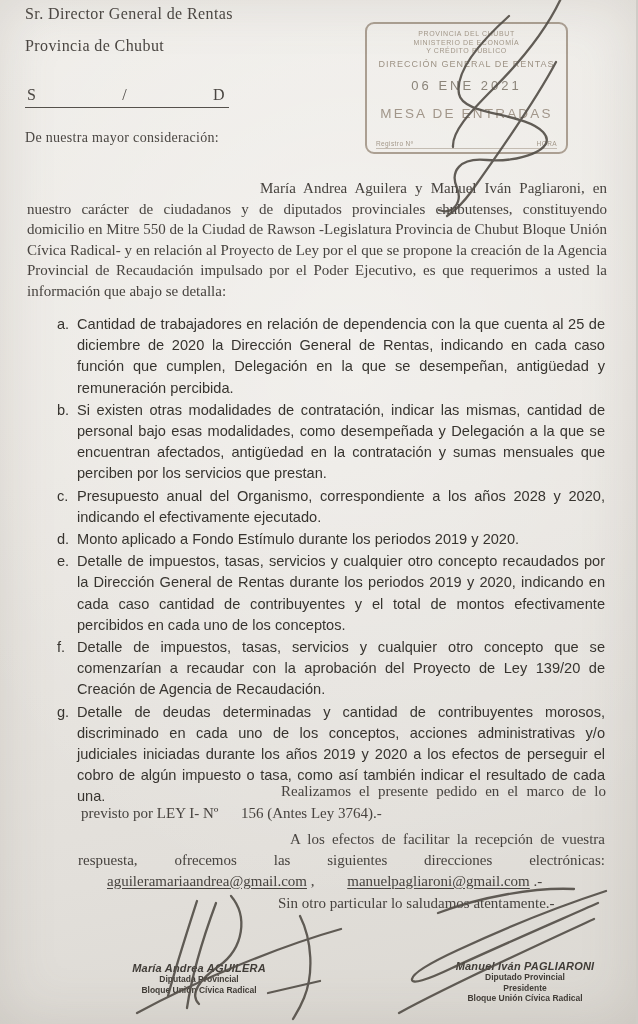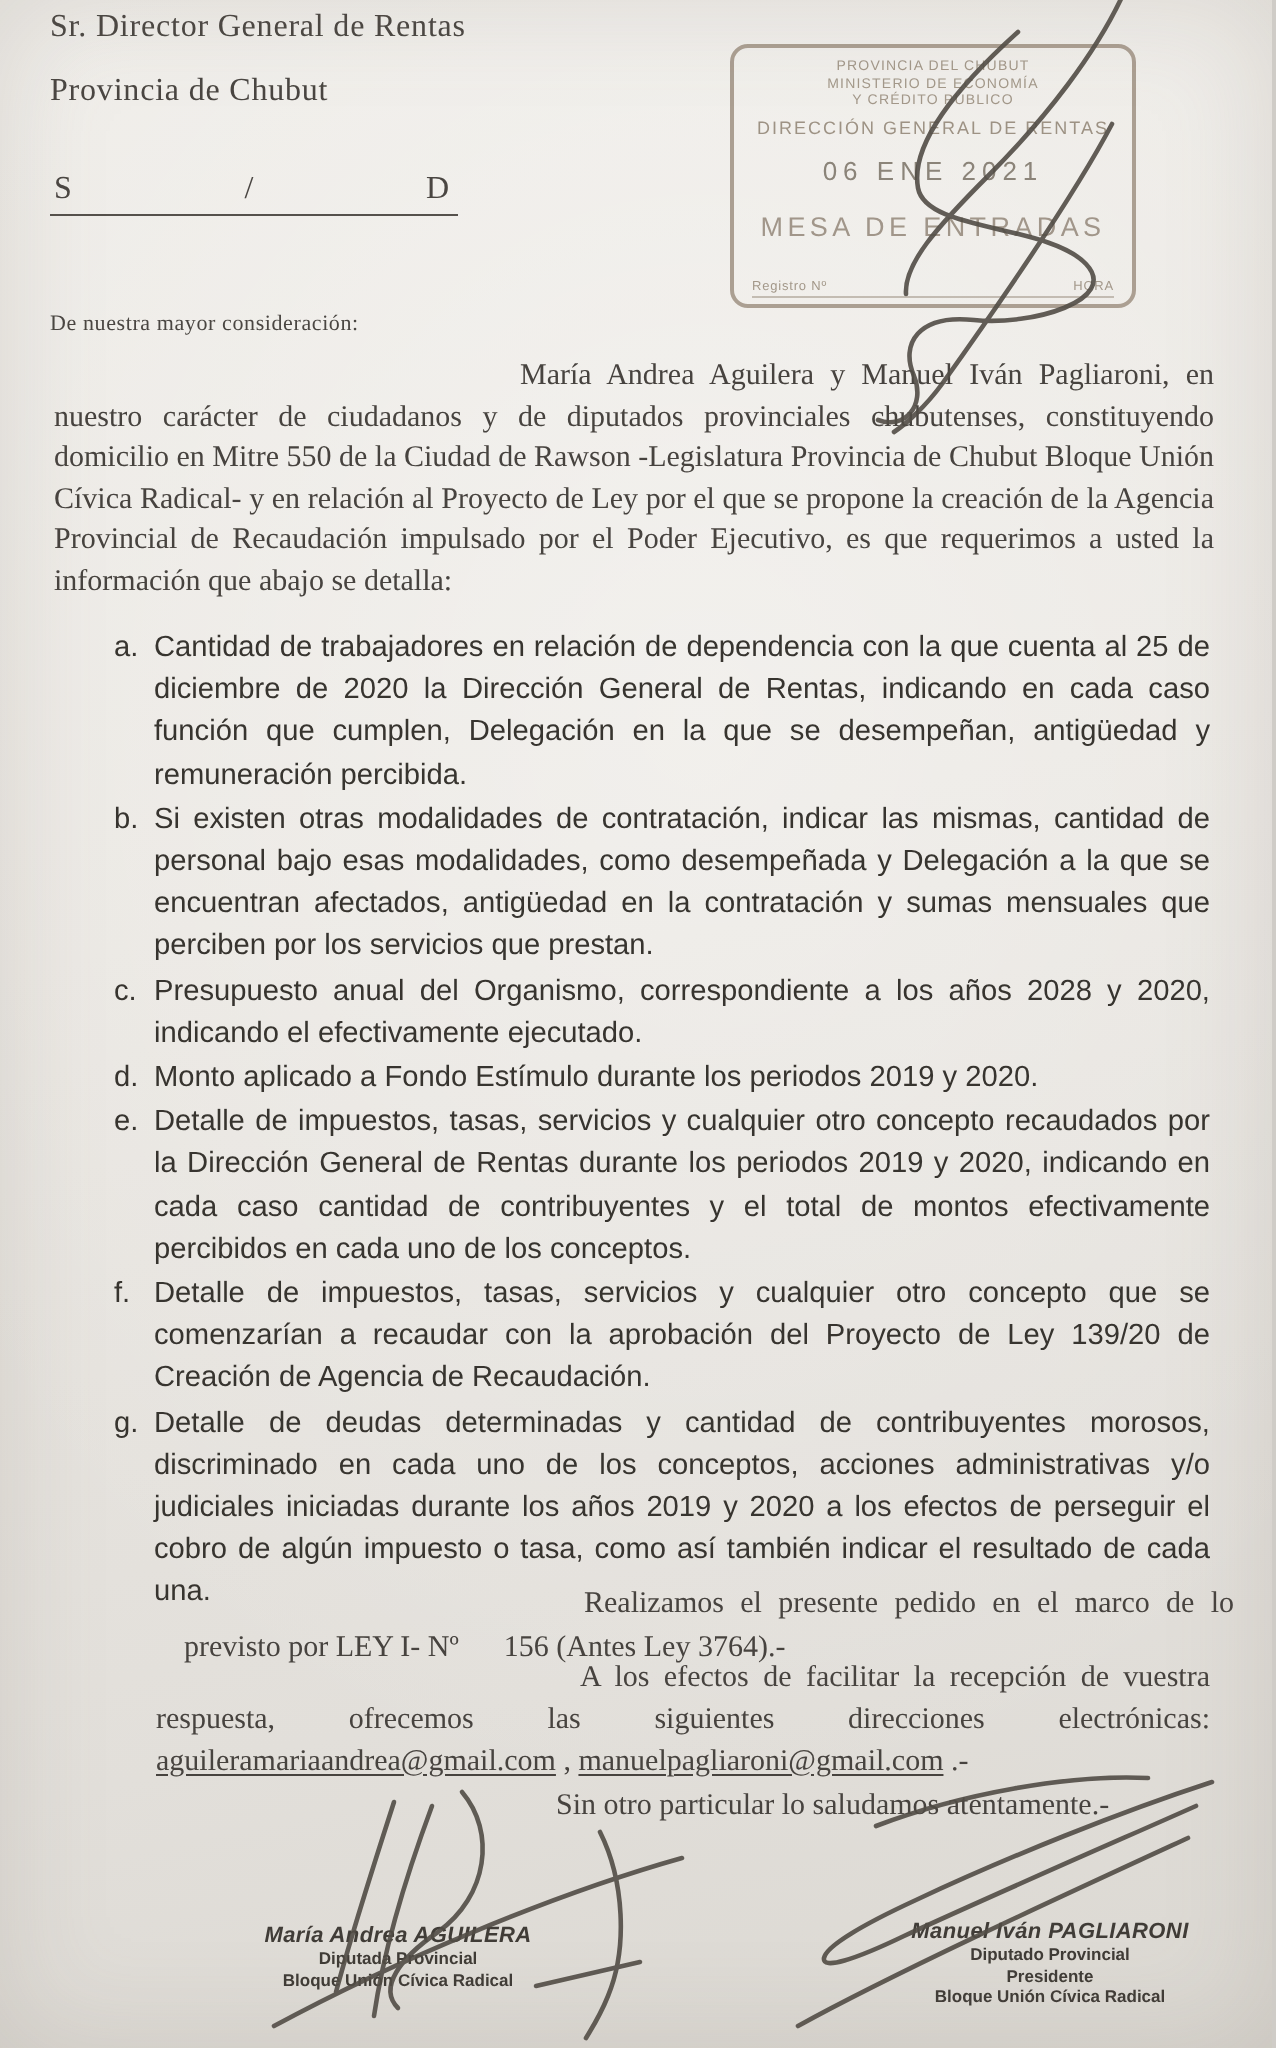--- a/index.html
+++ b/index.html
@@ -28,34 +28,34 @@
   .stamp .s-org   { margin-top:3px; font-size:9px; letter-spacing:1px; line-height:11px; color:#9d9284; }
   .stamp .s-date  { margin-top:8px; font-size:13px; letter-spacing:3px; color:#8b8479; }
   .stamp .s-desk  { margin-top:13px; font-size:13.5px; letter-spacing:2.2px; color:#a1968a; }
   .stamp .s-top-pad { padding-top:6px; }
   .stamp .s-bottom { position:absolute; bottom:5px; left:9px; right:9px;
     display:flex; justify-content:space-between; font-size:6.5px; letter-spacing:0.4px; }
   .stamp .s-rule { position:absolute; bottom:3px; left:9px; right:9px;
     border-bottom:1px solid rgba(165,154,140,0.6); }
 
   
-  .salutation { position:absolute; top:156px; left:25px; font-size:11px; letter-spacing:0.3px; color:#4a4642; }
+  .salutation { position:absolute; top:130px; left:25px; font-size:14px; letter-spacing:0.3px; color:#4a4642; }
   .intro { position:absolute; top:178px; left:27px; width:580px;
     font-size:15px; line-height:20.6px; text-align:justify; text-indent:233px; color:#47433f; }
 
   .req-list { position:absolute; top:314px; left:56px; width:549px;
     font-family:"Liberation Sans", sans-serif; font-size:14.6px; line-height:21.2px; color:#37342f; }
   .req-item { position:relative; padding-left:21px; text-align:justify; margin-bottom:1px; }
   .req-item .marker { position:absolute; left:1px; top:0; }
 
   .closing-law { position:absolute; top:780px; left:80px; width:525px;
     font-size:15px; line-height:21.5px; text-align:justify; text-indent:200px; color:#47433f; }
   .closing-contact { position:absolute; top:829px; left:78px; width:527px;
     font-size:15px; line-height:20.8px; text-align:justify; text-indent:212px; color:#47433f; }
-  .closing-contact .email { text-decoration:underline; text-underline-offset:2px; }
+  .closing-contact .email { text-decoration:underline; text-underline-offset:2px;margin-left:29px; }
   .farewell { position:absolute; top:895px; left:278px; font-size:15px; color:#47433f; }
 
   
   .sig-block { position:absolute; text-align:center; font-family:"Liberation Sans", sans-serif; color:#403c37; }
   .sig-block .sig-name { font-size:11px; font-weight:bold; font-style:italic; letter-spacing:0.2px; }
   .sig-block .sig-role { font-size:8.5px; font-weight:bold; line-height:10.5px; }
   .sig-left  { top:962px; left:113px; width:172px; }
   .sig-right { top:960px; left:425px; width:200px; }
 
   .ink-overlay { position:absolute; inset:0; pointer-events:none; }
@@ -116,21 +116,21 @@
     <div class="req-item">
       <span class="marker">f.</span>
       <span>Detalle de impuestos, tasas, servicios y cualquier otro concepto que se comenzarían a recaudar con la aprobación del Proyecto de Ley 139/20 de Creación de Agencia de Recaudación.</span>
     </div>
     <div class="req-item">
       <span class="marker">g.</span>
       <span>Detalle de deudas determinadas y cantidad de contribuyentes morosos, discriminado en cada uno de los conceptos, acciones administrativas y/o judiciales iniciadas durante los años 2019 y 2020 a los efectos de perseguir el cobro de algún impuesto o tasa, como así también indicar el resultado de cada una.</span>
     </div>
   </div>
 
-  <p class="closing-law" style="margin:12px;">Realizamos el presente pedido en el marco de lo previsto por LEY I- Nº&nbsp;&nbsp;&nbsp;&nbsp;&nbsp;&nbsp;156 (Antes Ley 3764).-</p>
+  <p class="closing-law" style="margin:1px;">Realizamos el presente pedido en el marco de lo previsto por LEY I- Nº&nbsp;&nbsp;&nbsp;&nbsp;&nbsp;&nbsp;156 (Antes Ley 3764).-</p>
   <p class="closing-contact" style="margin:0;">
     <span>A los efectos de facilitar la recepción de vuestra respuesta, ofrecemos las siguientes direcciones electrónicas: </span><span class="email">aguileramariaandrea@gmail.com</span><span> , </span><span class="email">manuelpagliaroni@gmail.com</span><span> .-</span>
   </p>
   <div class="farewell">Sin otro particular lo saludamos atentamente.-</div>
 
   <div class="sig-block sig-left">
     <div class="sig-name">María Andrea AGUILERA</div>
     <div class="sig-role">Diputada Provincial</div>
     <div class="sig-role">Bloque Unión Cívica Radical</div>
   </div>

